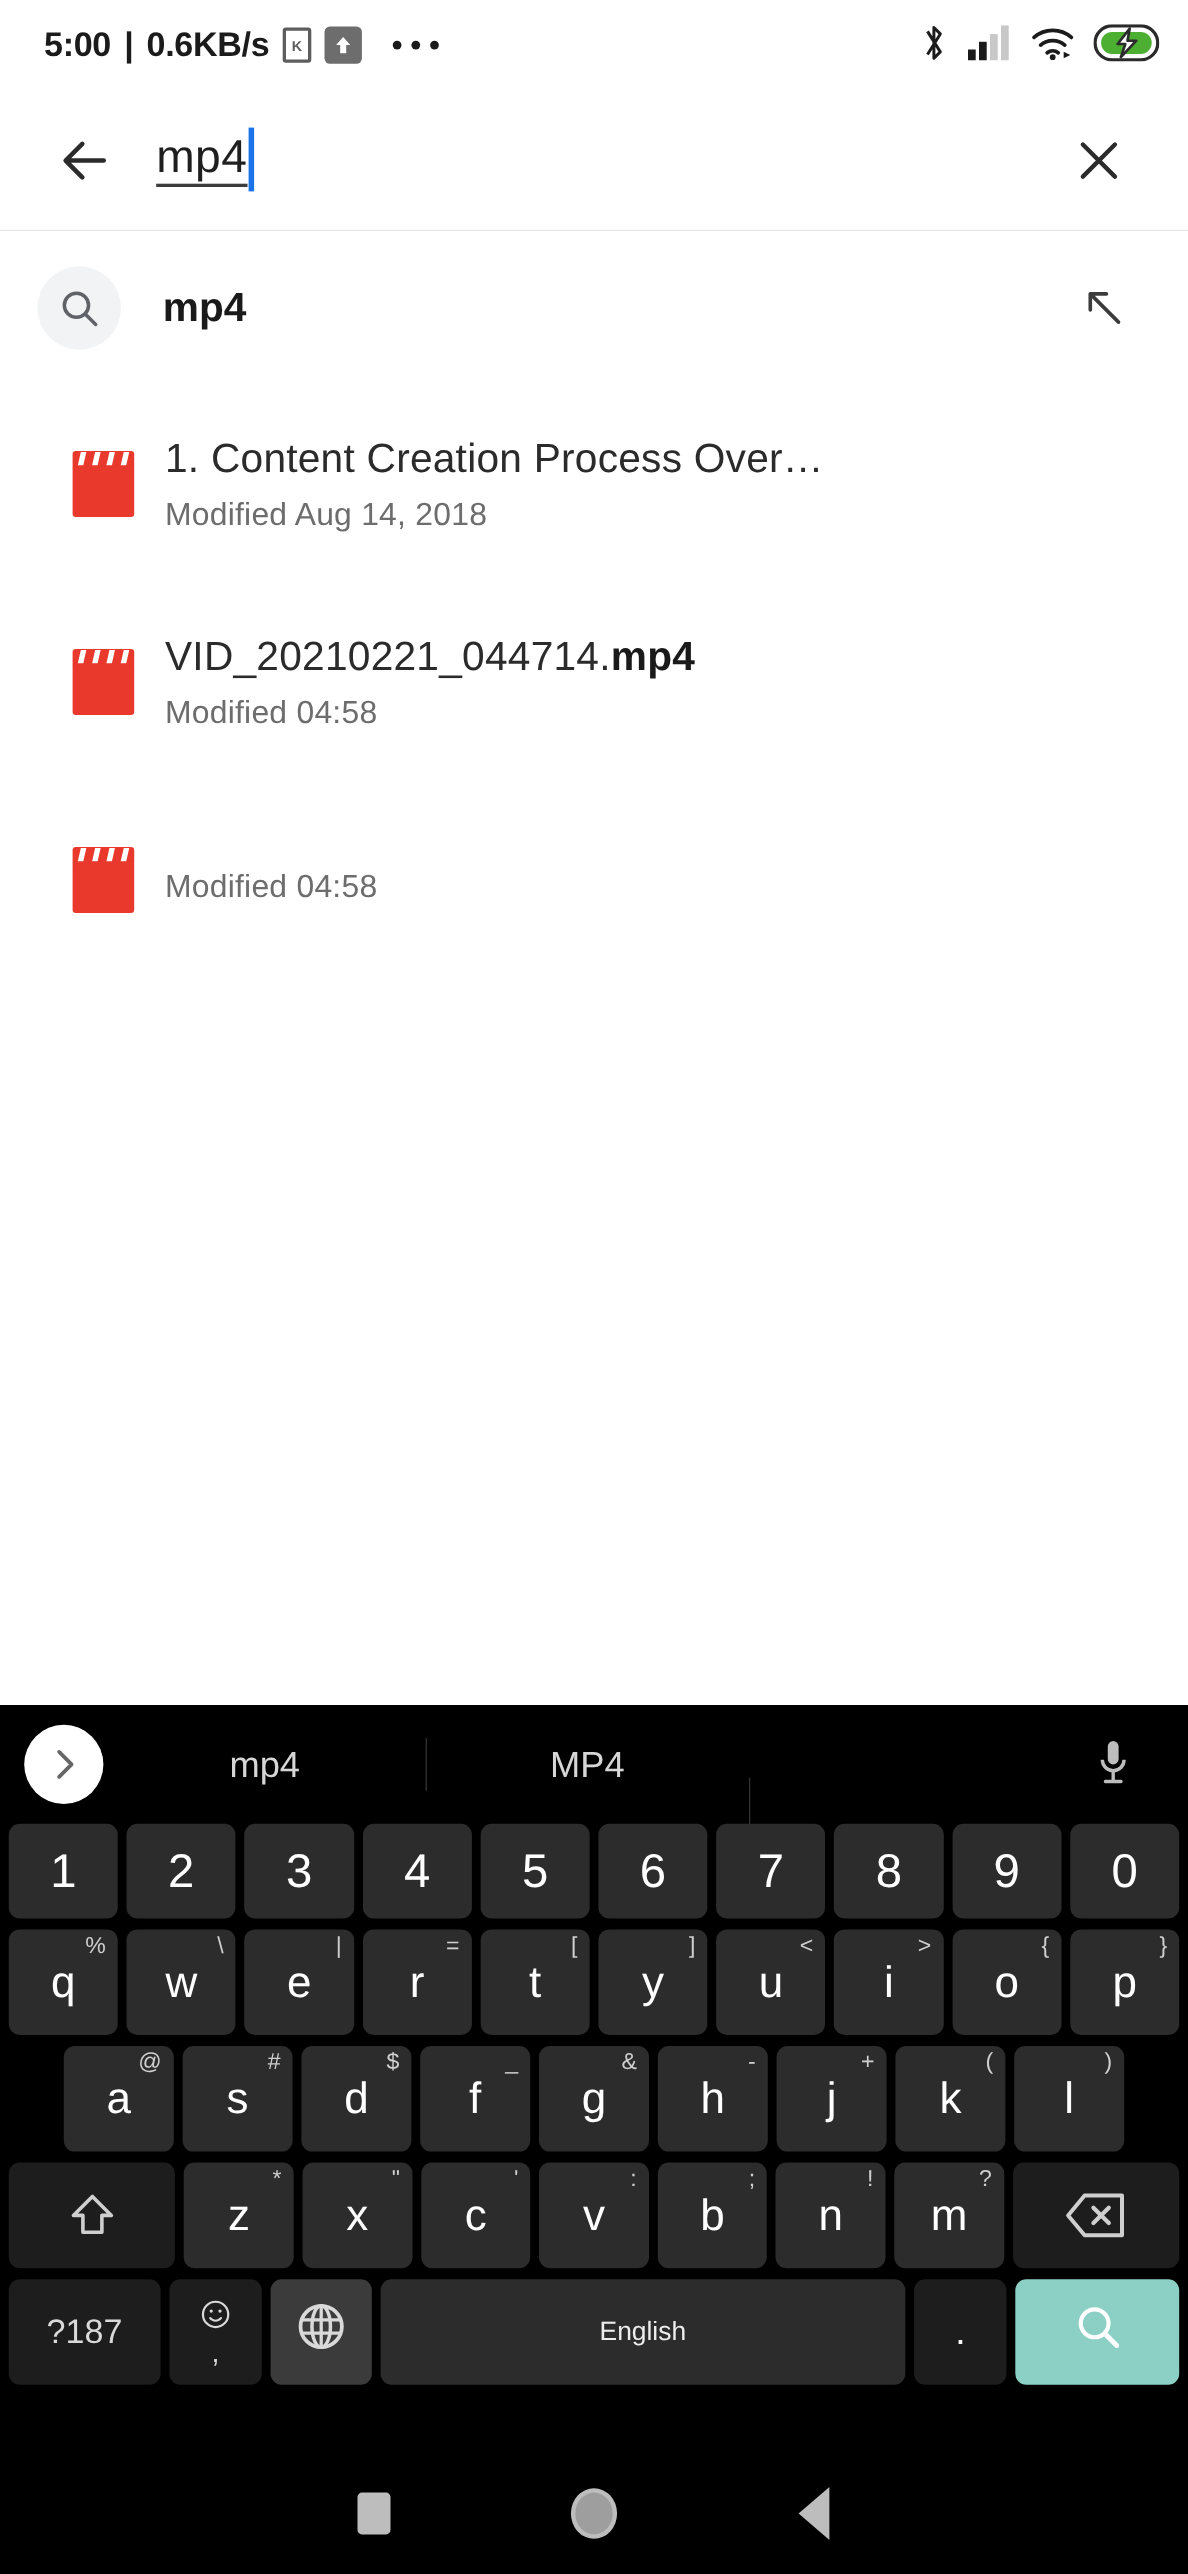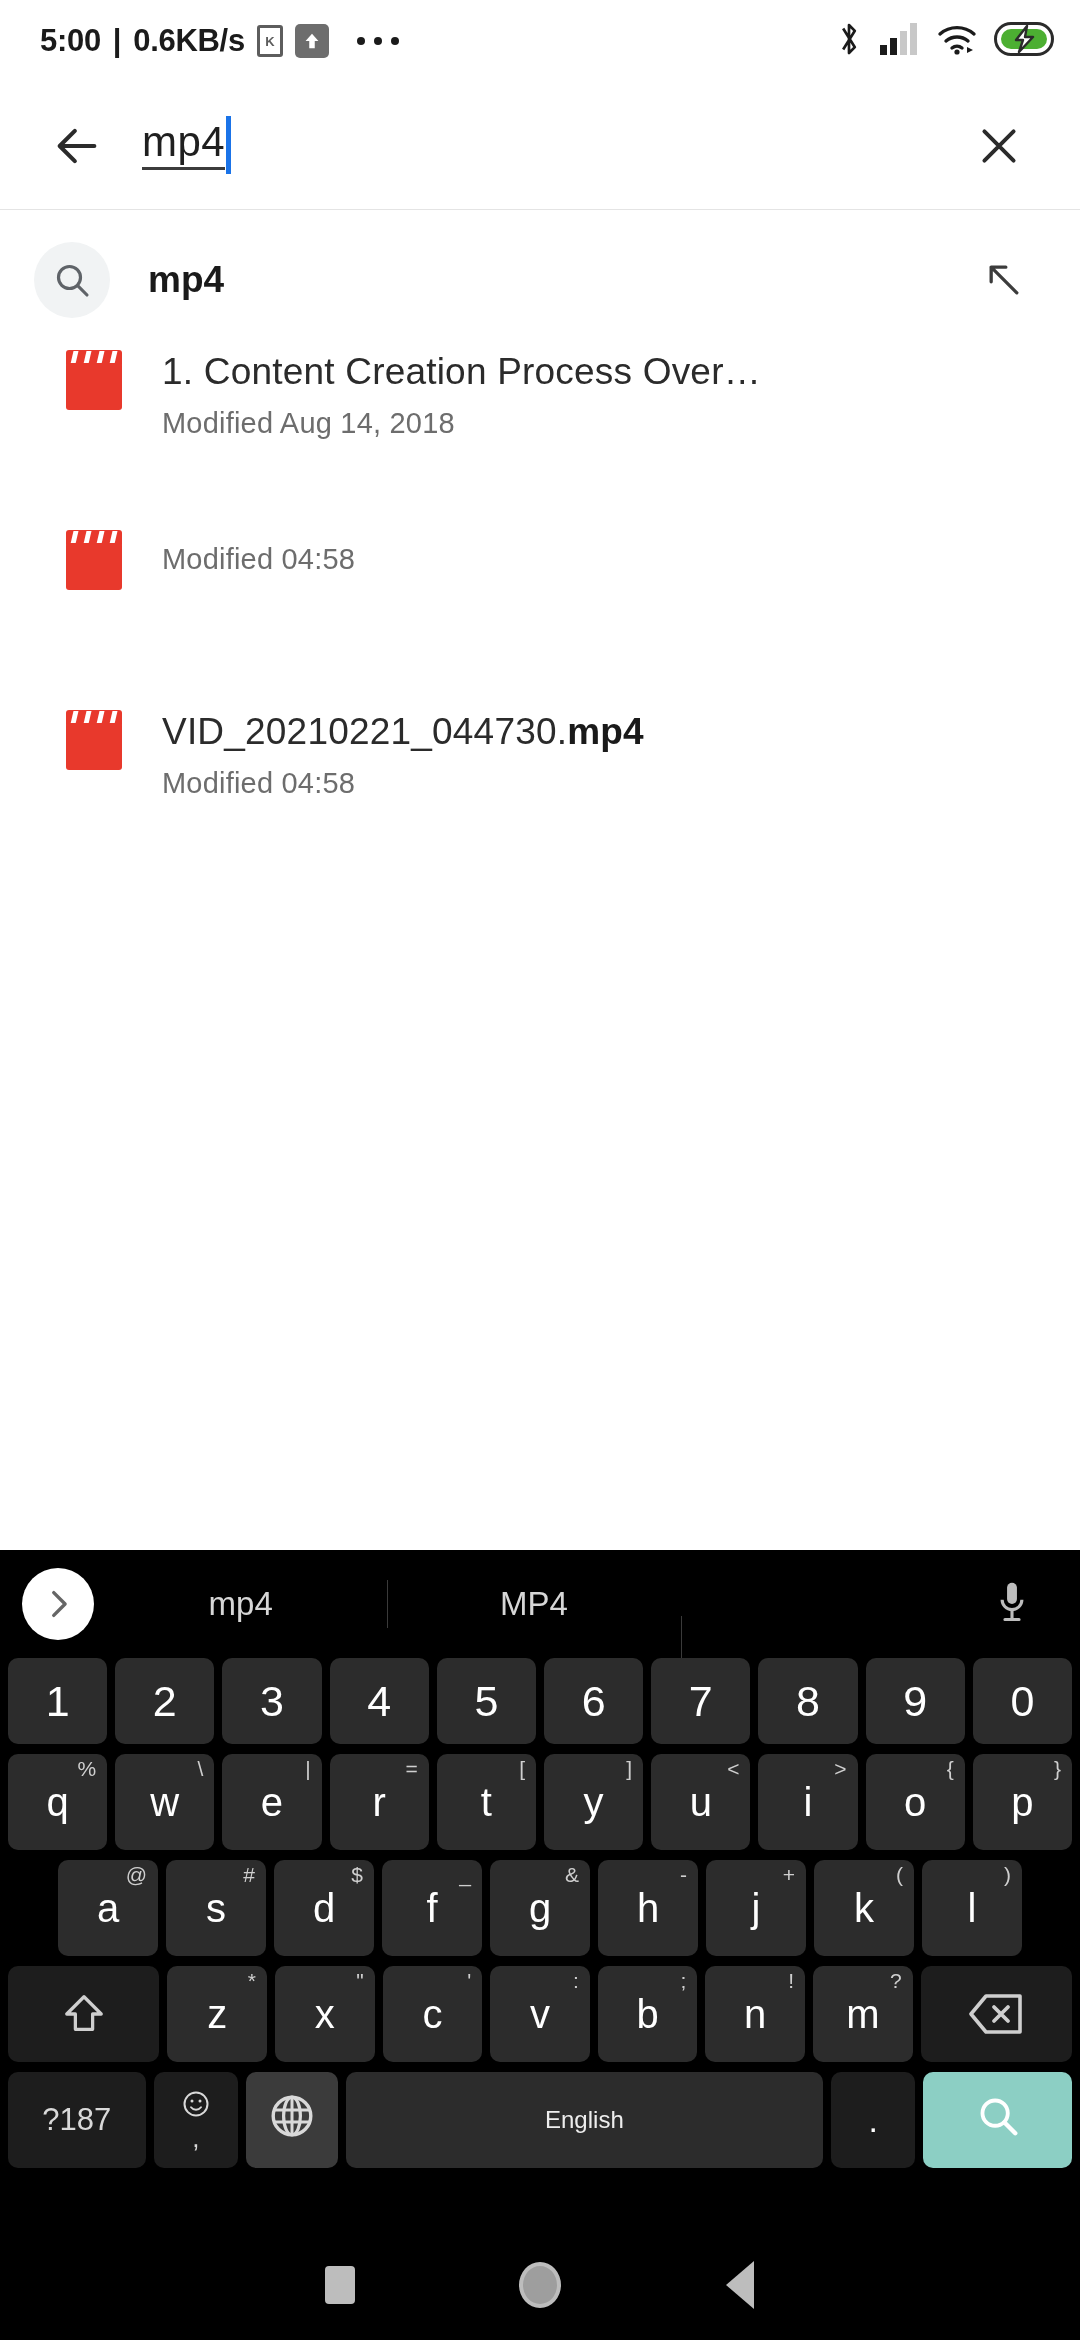--- a/index.html
+++ b/index.html
@@ -59,23 +59,22 @@
     display:flex; align-items:center; justify-content:center; flex:none;
   }
   .sugg-label {
     margin-left:38px; flex:1; font-size:37px; font-weight:bold; color:#1a1a1a;
   }
   .sugg-arrow { width:60px; height:60px; display:flex; align-items:center; justify-content:center; flex:none; }
 
   
   .results { background:#fff; }
   .file-row {
-    height:180px; display:flex; align-items:flex-start;
+    height:180px; display:flex; align-items:center;
     padding:0 40px 0 40px;
-    gap:12px;
   }
   .file-icon-wrap { width:108px; flex:none; display:flex; align-items:center; justify-content:center; }
   .clapper { position:relative; width:56px; height:60px; }
   .clapper .body {
     position:absolute; left:0; top:13px; width:56px; height:47px;
     background:#e8392c; border-radius:3px;
   }
   .clapper .top {
     position:absolute; left:0; top:0; width:56px; height:17px;
     background:#e8392c; border-radius:3px;
@@ -263,37 +262,37 @@
         <span class="clapper">
           <span class="top"></span>
           <span class="stripe" style="left:6px"></span>
           <span class="stripe" style="left:19px"></span>
           <span class="stripe" style="left:32px"></span>
           <span class="stripe" style="left:45px"></span>
           <span class="body"></span>
         </span>
       </span>
       <span class="file-text">
+        <span class="file-name"><span>VID_20210221_044714.</span><b>mp4</b></span>
         <span class="file-meta" style="display:block">Modified 04:58</span>
       </span>
     </div>
 
     <div class="file-row">
       <span class="file-icon-wrap">
         <span class="clapper">
           <span class="top"></span>
           <span class="stripe" style="left:6px"></span>
           <span class="stripe" style="left:19px"></span>
           <span class="stripe" style="left:32px"></span>
           <span class="stripe" style="left:45px"></span>
           <span class="body"></span>
         </span>
       </span>
       <span class="file-text">
-        <span class="file-name"><span>VID_20210221_044730.</span><b>mp4</b></span>
         <span class="file-meta" style="display:block">Modified 04:58</span>
       </span>
     </div>
 
   </div>
 
   <div class="keyboard">
 
     <div class="kb-suggest">
       <span class="kb-expand">

